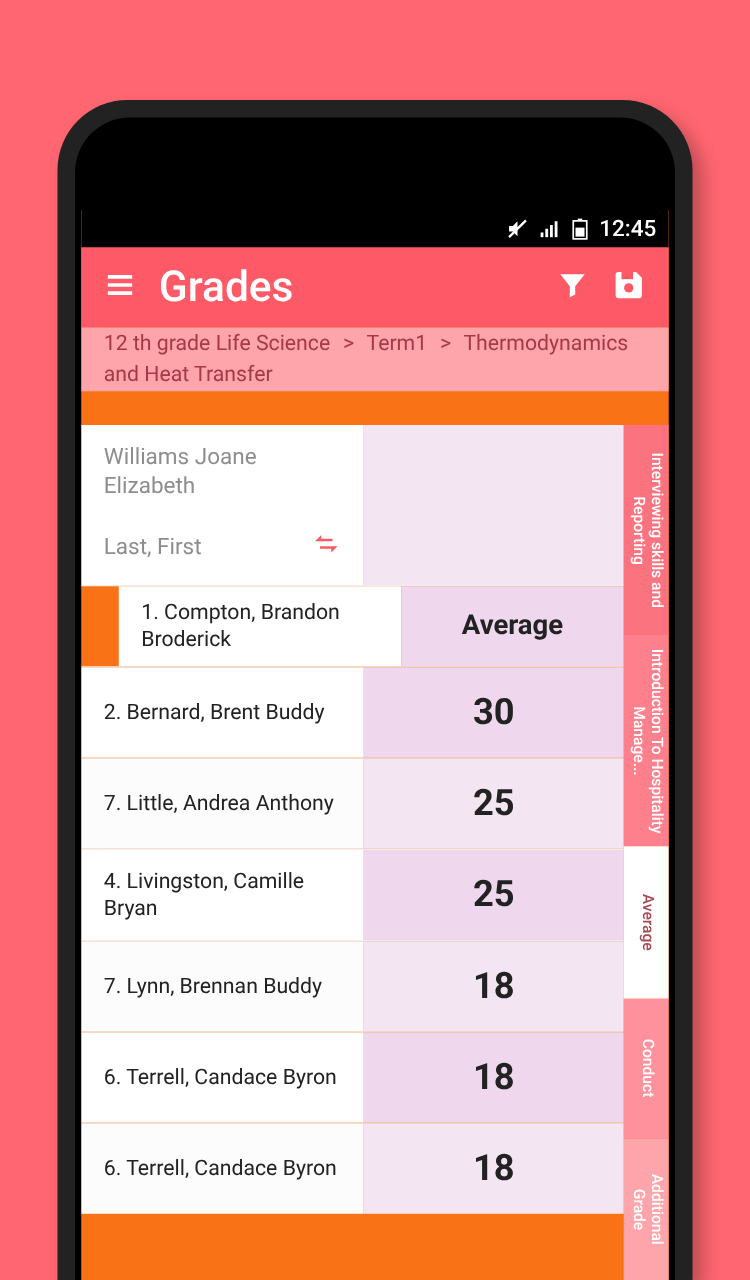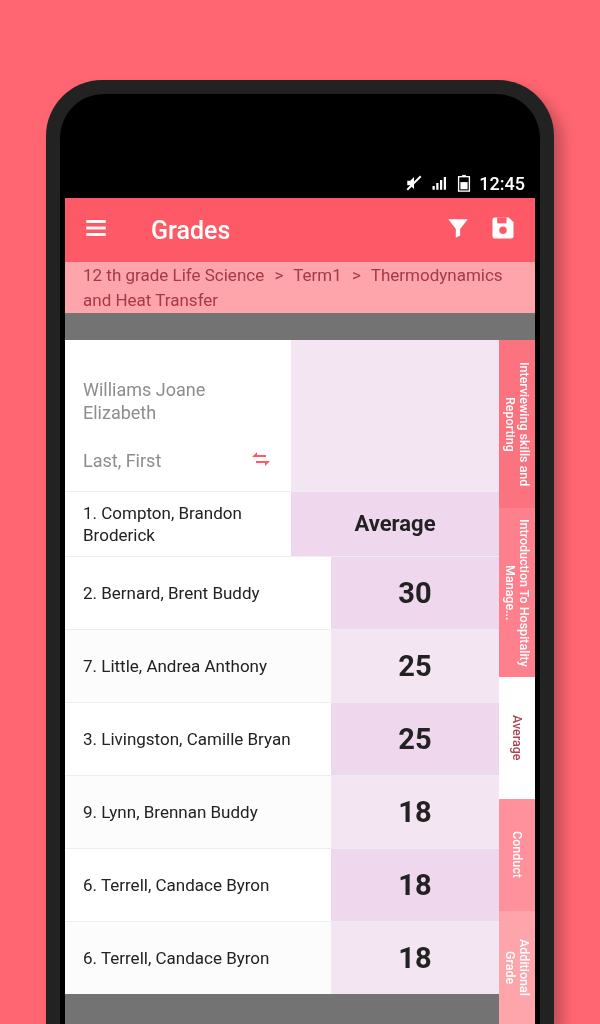--- a/index.html
+++ b/index.html
@@ -29,21 +29,21 @@
   bottom: 0;
   background: #000;
   border-radius: 44px 44px 0 0;
 }
 .screen {
   position: absolute;
   top: 74px;
   left: 5px;
   right: 5px;
   bottom: 0;
-  background: #737373;
+  background: #f97316;
   overflow: hidden;
 }
 .status-bar {
   height: 30px;
   background: #000;
   color: #fff;
   display: flex;
   justify-content: flex-end;
   align-items: center;
   padding: 0 10px;
@@ -55,24 +55,23 @@
 .app-bar {
   height: 64px;
   background: #fd5966;
   display: flex;
   align-items: center;
   padding: 0 18px;
   color: #fff;
   gap: 18px;
 }
 .app-title {
-  font-size: 25px;
+  font-size: 34px;
   font-weight: 500;
   flex: 1;
-  margin-left: 24px;
 }
 .hamburger, .filter-icon, .save-icon { cursor: pointer; }
 .breadcrumb {
   background: #fea4ab;
   color: #a73944;
   padding: 1px 18px;
   font-size: 17px;
   line-height: 1.45;
 }
 .breadcrumb span.sep { margin: 0 6px; }
@@ -96,58 +95,58 @@
 }
 .header-right {
   flex: 1;
   background: #f3e6f2;
 }
 .teacher-name {
   color: #8d8d8d;
   font-size: 18px;
   line-height: 1.3;
   margin-bottom: 22px;
-  margin-top: 24px;
 }
 .sort-row {
   display: flex;
   align-items: center;
   justify-content: space-between;
   color: #8d8d8d;
   font-size: 18px;
   padding-bottom: 8px;
   gap: 36px;
 }
 .swap-icon { color: #fd5966; }
 .col-header {
   display: flex;
 }
 .col-header .left {
   width: 226px;
   background: #fff;
+  margin-left: 30px;
 }
 .col-header .right {
   flex: 1;
   background: #efd8ed;
   display: flex;
   align-items: center;
   justify-content: center;
   font-size: 22px;
   font-weight: 700;
   color: #222;
   padding: 18px 0;
 }
 .rows { flex: 1; }
 .grade-row {
   display: flex;
   border-top: 1px solid #eee;
   height: 73px;
 }
 .grade-row .name {
-  width: 266px;
+  width: 226px;
   padding: 0 18px;
   display: flex;
   align-items: center;
   font-size: 17px;
   color: #222;
   line-height: 1.3;
 }
 .grade-row .val {
   flex: 1;
   display: flex;
@@ -278,25 +277,25 @@
         <div class="rows" id="rows">
             <div class="grade-row">
               <div class="name">2. Bernard, Brent Buddy</div>
               <div class="val">30</div>
             </div>
             <div class="grade-row">
               <div class="name">7. Little, Andrea Anthony</div>
               <div class="val">25</div>
             </div>
             <div class="grade-row">
-              <div class="name">3. Livingston, Camille Bryan</div>
+              <div class="name">4. Livingston, Camille Bryan</div>
               <div class="val">25</div>
             </div>
             <div class="grade-row">
-              <div class="name">9. Lynn, Brennan Buddy</div>
+              <div class="name">7. Lynn, Brennan Buddy</div>
               <div class="val">18</div>
             </div>
             <div class="grade-row">
               <div class="name">6. Terrell, Candace Byron</div>
               <div class="val">18</div>
             </div>
             <div class="grade-row">
               <div class="name">6. Terrell, Candace Byron</div>
               <div class="val">18</div>
             </div>

